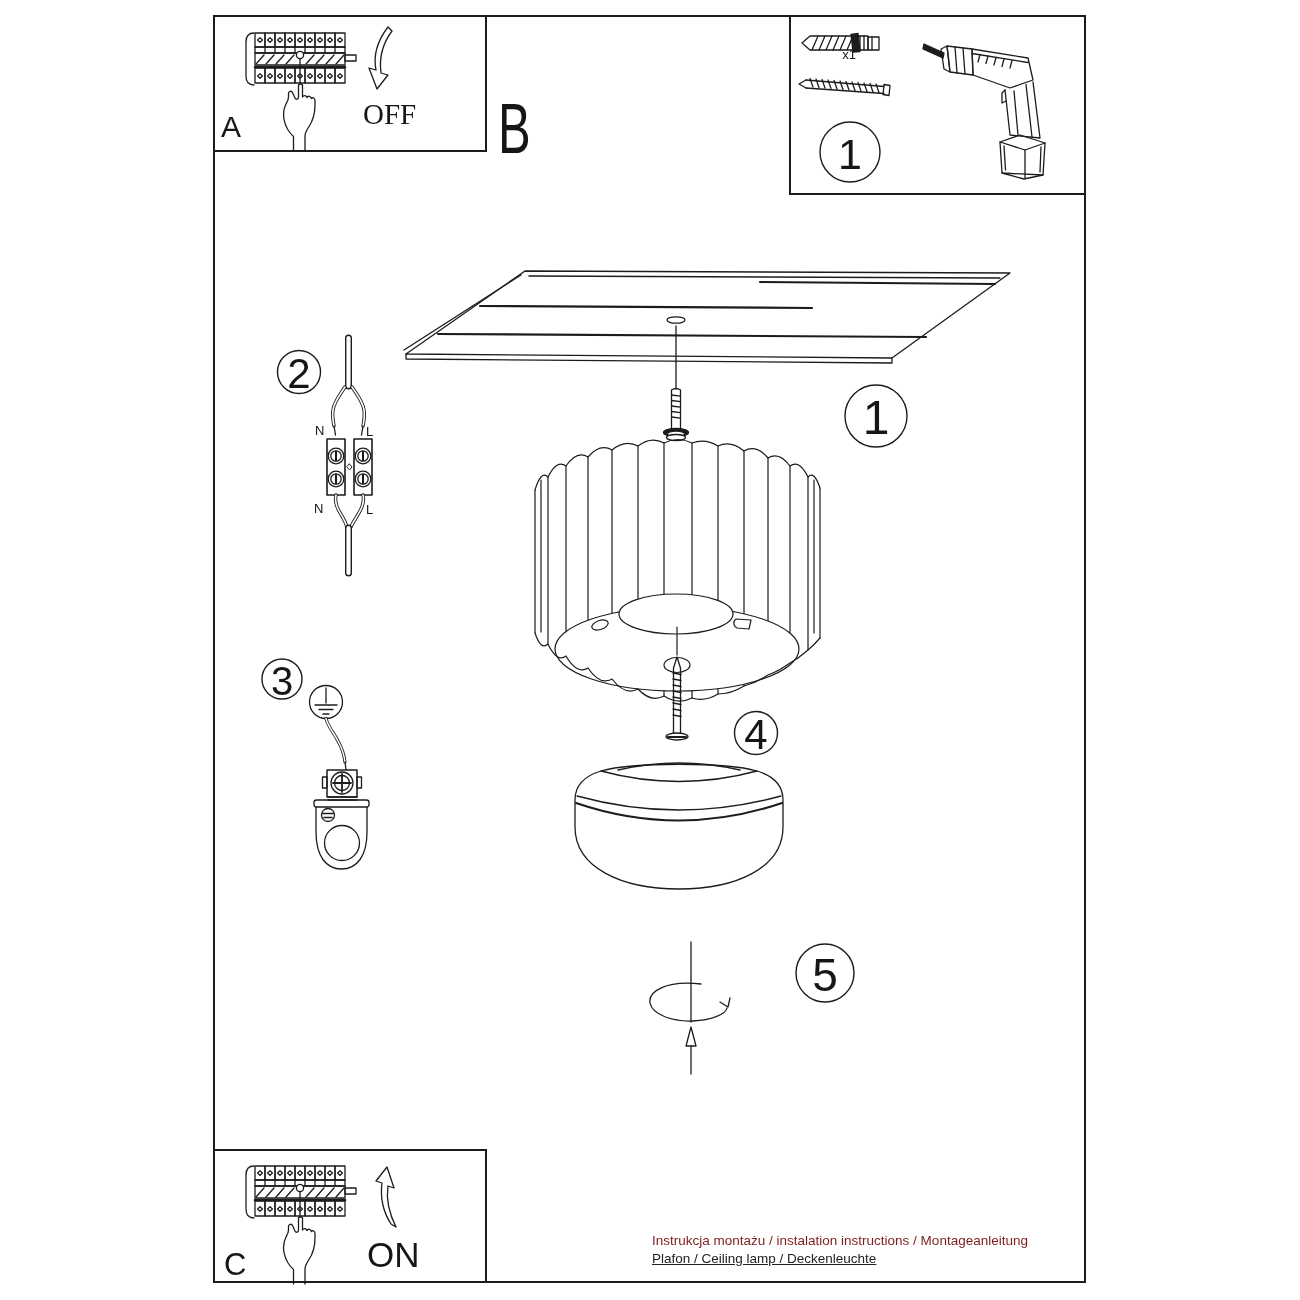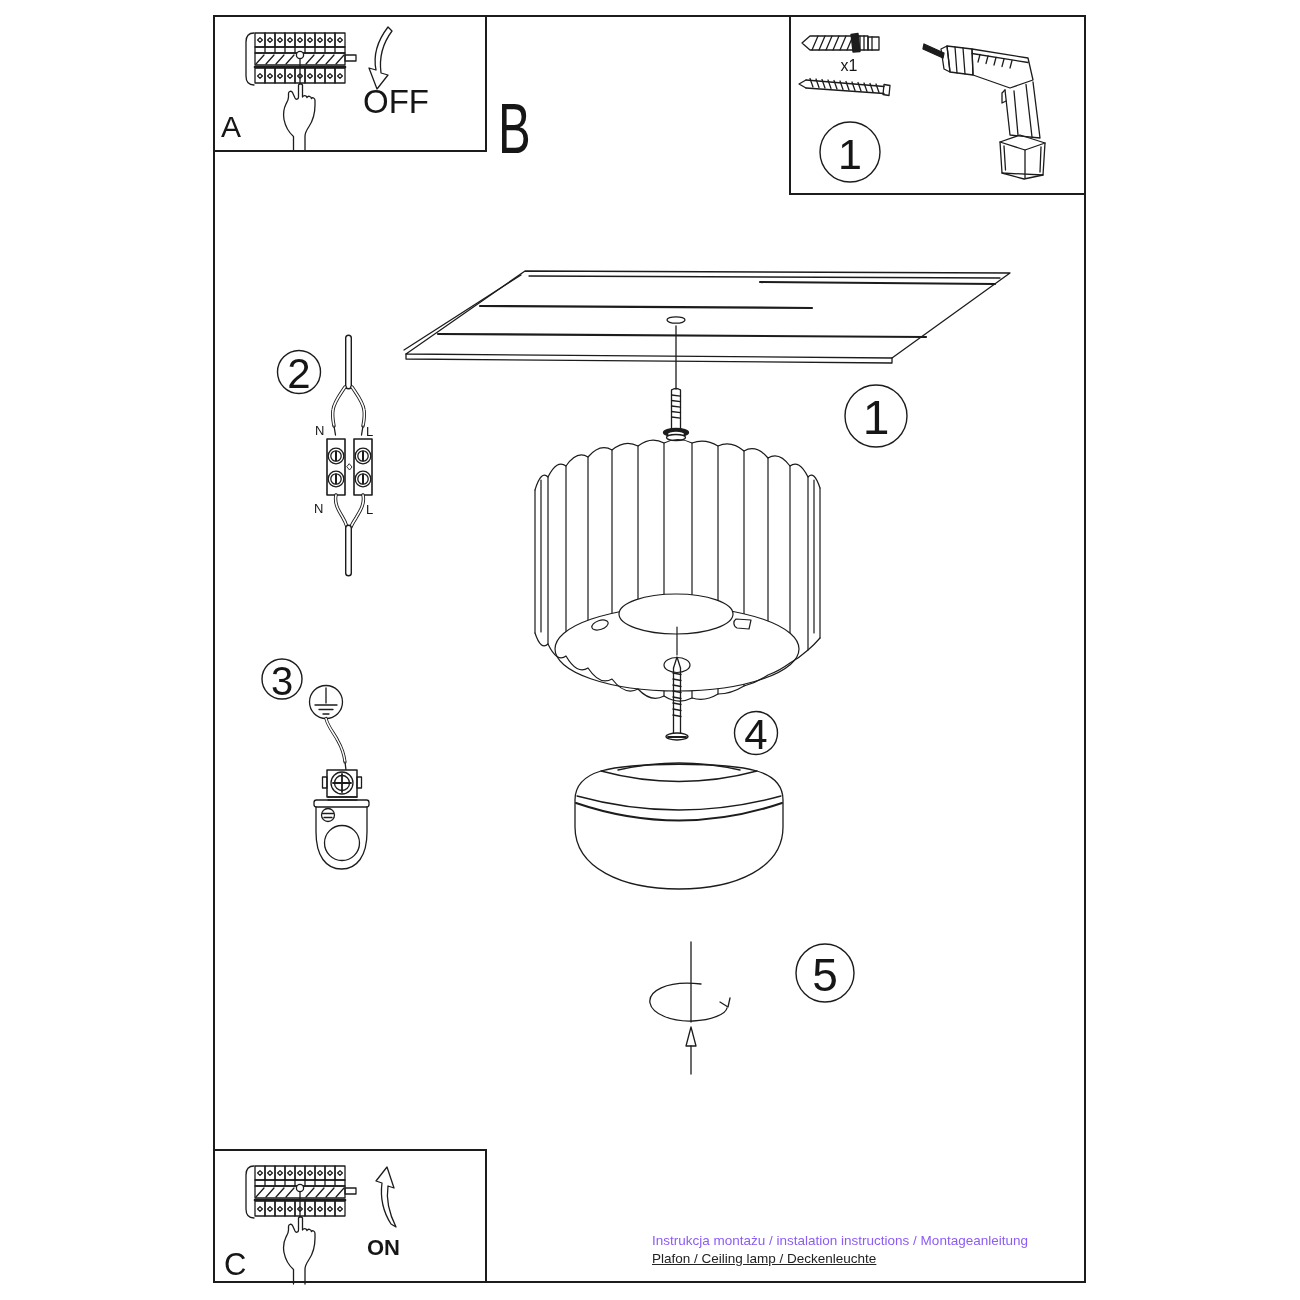--- a/index.html
+++ b/index.html
@@ -205,36 +205,36 @@
     <g stroke-width="1.4">
       <circle cx="876" cy="416" r="31"></circle>
       <circle cx="299" cy="372" r="21.5"></circle>
       <circle cx="282" cy="679" r="20"></circle>
       <circle cx="756" cy="733" r="21.5"></circle>
       <circle cx="825" cy="973" r="29"></circle>
     </g>
   </svg>
 
   <div class="lbl" style="left:221px;top:112px;font-size:30px;">A</div>
-  <div class="lbl" style="left:363px;top:85px;font-size:33px;">OFF</div>
+  <div class="lbl" style="left:363px;top:100px;font-size:29px;font-family:Liberation Serif, serif;">OFF</div>
   <div class="lbl" style="left:498px;top:94px;font-size:70px;transform:scaleX(0.7);transform-origin:left top;">B</div>
 
   <div class="lbl ctr" style="left:850px;top:154px;font-size:43px;">1</div>
-  <div class="lbl ctr" style="left:849px;top:66px;font-size:16px;">x1</div>
+  <div class="lbl ctr" style="left:849px;top:54px;font-size:13px;">x1</div>
 
   <div class="lbl ctr" style="left:876px;top:418px;font-size:48px;">1</div>
   <div class="lbl ctr" style="left:299px;top:374px;font-size:42px;">2</div>
   <div class="lbl ctr" style="left:282px;top:681px;font-size:40px;">3</div>
   <div class="lbl ctr" style="left:756px;top:735px;font-size:42px;">4</div>
   <div class="lbl ctr" style="left:825px;top:975px;font-size:46px;">5</div>
 
   <div class="lbl" style="left:315px;top:424px;font-size:13px;">N</div>
   <div class="lbl" style="left:366px;top:425px;font-size:13px;">L</div>
   <div class="lbl" style="left:314px;top:502px;font-size:13px;">N</div>
   <div class="lbl" style="left:366px;top:503px;font-size:13px;">L</div>
 
   <div class="lbl" style="left:224px;top:1249px;font-size:31px;">C</div>
-  <div class="lbl" style="left:367px;top:1237px;font-size:22px;font-weight:bold;">ON</div>
-
-  <div class="lbl" style="left:652px;top:1234px;font-size:13.5px;color:#8b5cf6;">Instrukcja montażu / instalation instructions / Montageanleitung</div>
+  <div class="lbl" style="left:367px;top:1237px;font-size:35px;">ON</div>
+
+  <div class="lbl" style="left:652px;top:1234px;font-size:13.5px;color:#7f1d1d;">Instrukcja montażu / instalation instructions / Montageanleitung</div>
   <div class="lbl" style="left:652px;top:1252px;font-size:13.5px;color:#222;text-decoration:underline;">Plafon / Ceiling lamp / Deckenleuchte</div>
 
 </div>
 
 </body></html>

